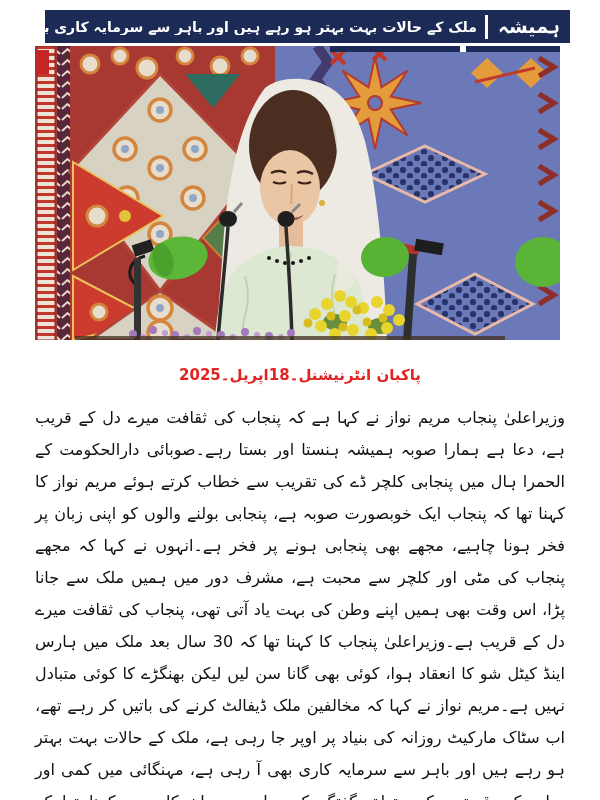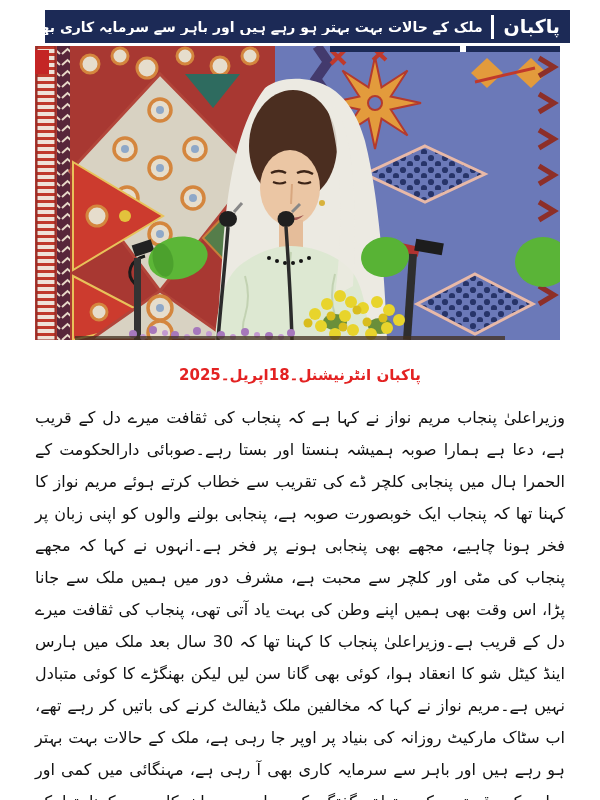--- a/index.html
+++ b/index.html
@@ -37,21 +37,21 @@
   .article{
     position:absolute;top:402px;left:35px;width:530px;height:392px;
     direction:rtl;text-align:justify;
     color:#111111;font-size:16px;line-height:32px;
   }
 </style>
 </head>
 <body>
 
 <div class="masthead">
-  <div class="logo">پاکبان</div>
+  <div class="logo">ہمیشہ</div>
   <div class="sep"></div>
   <div class="headline">ملک کے حالات بہت بہتر ہو رہے ہیں اور باہر سے سرمایہ کاری بھی آ رہی ہے۔مریم نواز</div>
 </div>
 
 <div class="photo">
 <svg width="525" height="294" viewBox="0 0 525 294" xmlns="http://www.w3.org/2000/svg">
   <defs>
     <pattern id="ladder" width="8" height="7" patternUnits="userSpaceOnUse">
       <rect width="8" height="7" fill="#efe2d8"></rect>
       <rect width="8" height="3" fill="#c0392b"></rect>

